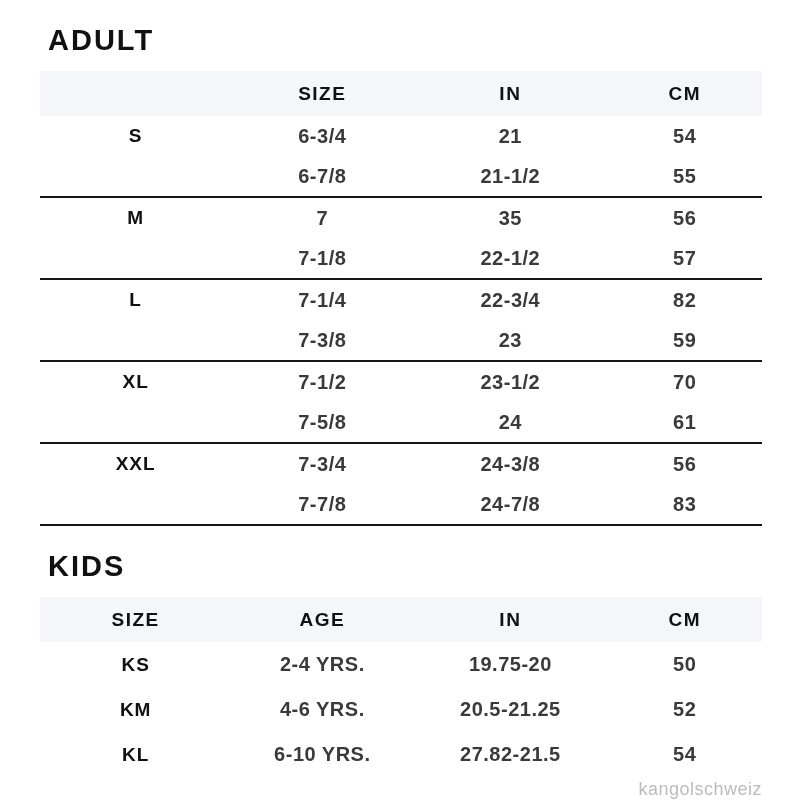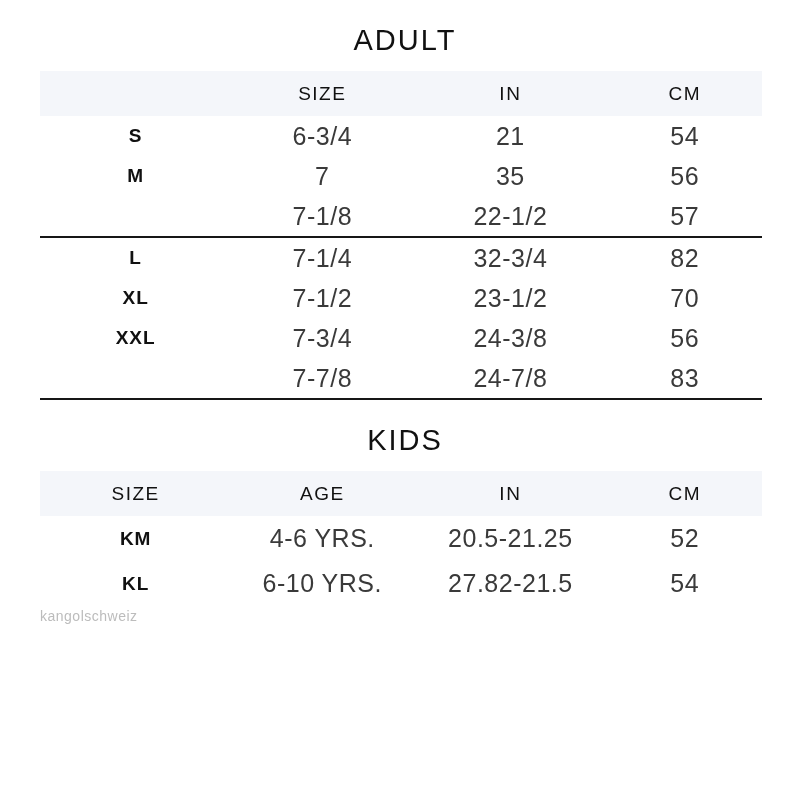--- a/index.html
+++ b/index.html
@@ -11,74 +11,73 @@
     height: 804px;
     background: #ffffff;
     font-family: "Liberation Sans", sans-serif;
     color: #1c1c1c;
     overflow: hidden;
   }
   .wrap {
     padding: 0 42px 0 40px;
   }
   .section-title {
-    font-weight: normal;
+    font-weight: bold;
     font-size: 29px;
     line-height: 1;
     letter-spacing: 2px;
     color: var(--title-color, #111111);
     margin: 26px 0 16px 8px;
-    text-align: center;
   }
   .kids-title {
   }
   table {
     width: 100%;
     border-collapse: collapse;
     table-layout: fixed;
   }
   col.c1 { width: 26.5%; }
   col.c2 { width: 25.2%; }
   col.c3 { width: 26.9%; }
   col.c4 { width: 21.4%; }
   thead th {
     background: var(--header-bg, #f4f6fa);
     height: 45px;
     font-size: 19px;
-    font-weight: normal;
+    font-weight: bold;
     letter-spacing: 1.5px;
     color: var(--title-color, #111111);
     text-align: center;
     padding: 0;
   }
   tbody td {
     height: 40px;
     text-align: center;
     vertical-align: middle;
-    font-size: 25px;
-    font-weight: normal;
+    font-size: 20px;
+    font-weight: bold;
     letter-spacing: 0.5px;
     color: var(--data-color, #3a3a3a);
     padding: 0;
   }
   td.row-label {
     font-weight: bold;
     font-size: 19px;
     letter-spacing: 1px;
     color: var(--title-color, #111111);
   }
   tr.group-end td {
     border-bottom: 2.5px solid var(--divider-color, #161616);
   }
   .kids-table tbody td {
     height: 45px;
   }
   .watermark {
-    text-align: left;
-    font-size: 14px;
+    text-align: right;
+    font-size: 18px;
     letter-spacing: 0.5px;
     color: var(--watermark-color, #bcbcbc);
     margin-top: 2px;
   }
 </style>
 </head>
 <body>
 
 <div class="wrap">
 
@@ -99,43 +98,61 @@
         <th>CM</th>
       </tr>
     </thead>
     <tbody>
         <tr>
           <td class="row-label">S</td>
           <td>6-3/4</td>
           <td>21</td>
           <td>54</td>
         </tr>
+        <tr class="group-end">
+          <td class="row-label"></td>
+          <td>6-7/8</td>
+          <td>21-1/2</td>
+          <td>55</td>
+        </tr>
         <tr>
           <td class="row-label">M</td>
           <td>7</td>
           <td>35</td>
           <td>56</td>
         </tr>
         <tr class="group-end">
           <td class="row-label"></td>
           <td>7-1/8</td>
           <td>22-1/2</td>
           <td>57</td>
         </tr>
         <tr>
           <td class="row-label">L</td>
           <td>7-1/4</td>
-          <td>32-3/4</td>
+          <td>22-3/4</td>
           <td>82</td>
+        </tr>
+        <tr class="group-end">
+          <td class="row-label"></td>
+          <td>7-3/8</td>
+          <td>23</td>
+          <td>59</td>
         </tr>
         <tr>
           <td class="row-label">XL</td>
           <td>7-1/2</td>
           <td>23-1/2</td>
           <td>70</td>
+        </tr>
+        <tr class="group-end">
+          <td class="row-label"></td>
+          <td>7-5/8</td>
+          <td>24</td>
+          <td>61</td>
         </tr>
         <tr>
           <td class="row-label">XXL</td>
           <td>7-3/4</td>
           <td>24-3/8</td>
           <td>56</td>
         </tr>
         <tr class="group-end">
           <td class="row-label"></td>
           <td>7-7/8</td>
@@ -157,20 +174,26 @@
     <thead>
       <tr>
         <th>SIZE</th>
         <th>AGE</th>
         <th>IN</th>
         <th>CM</th>
       </tr>
     </thead>
     <tbody>
         <tr>
+          <td class="row-label">KS</td>
+          <td>2-4 YRS.</td>
+          <td>19.75-20</td>
+          <td>50</td>
+        </tr>
+        <tr>
           <td class="row-label">KM</td>
           <td>4-6 YRS.</td>
           <td>20.5-21.25</td>
           <td>52</td>
         </tr>
         <tr>
           <td class="row-label">KL</td>
           <td>6-10 YRS.</td>
           <td>27.82-21.5</td>
           <td>54</td>

